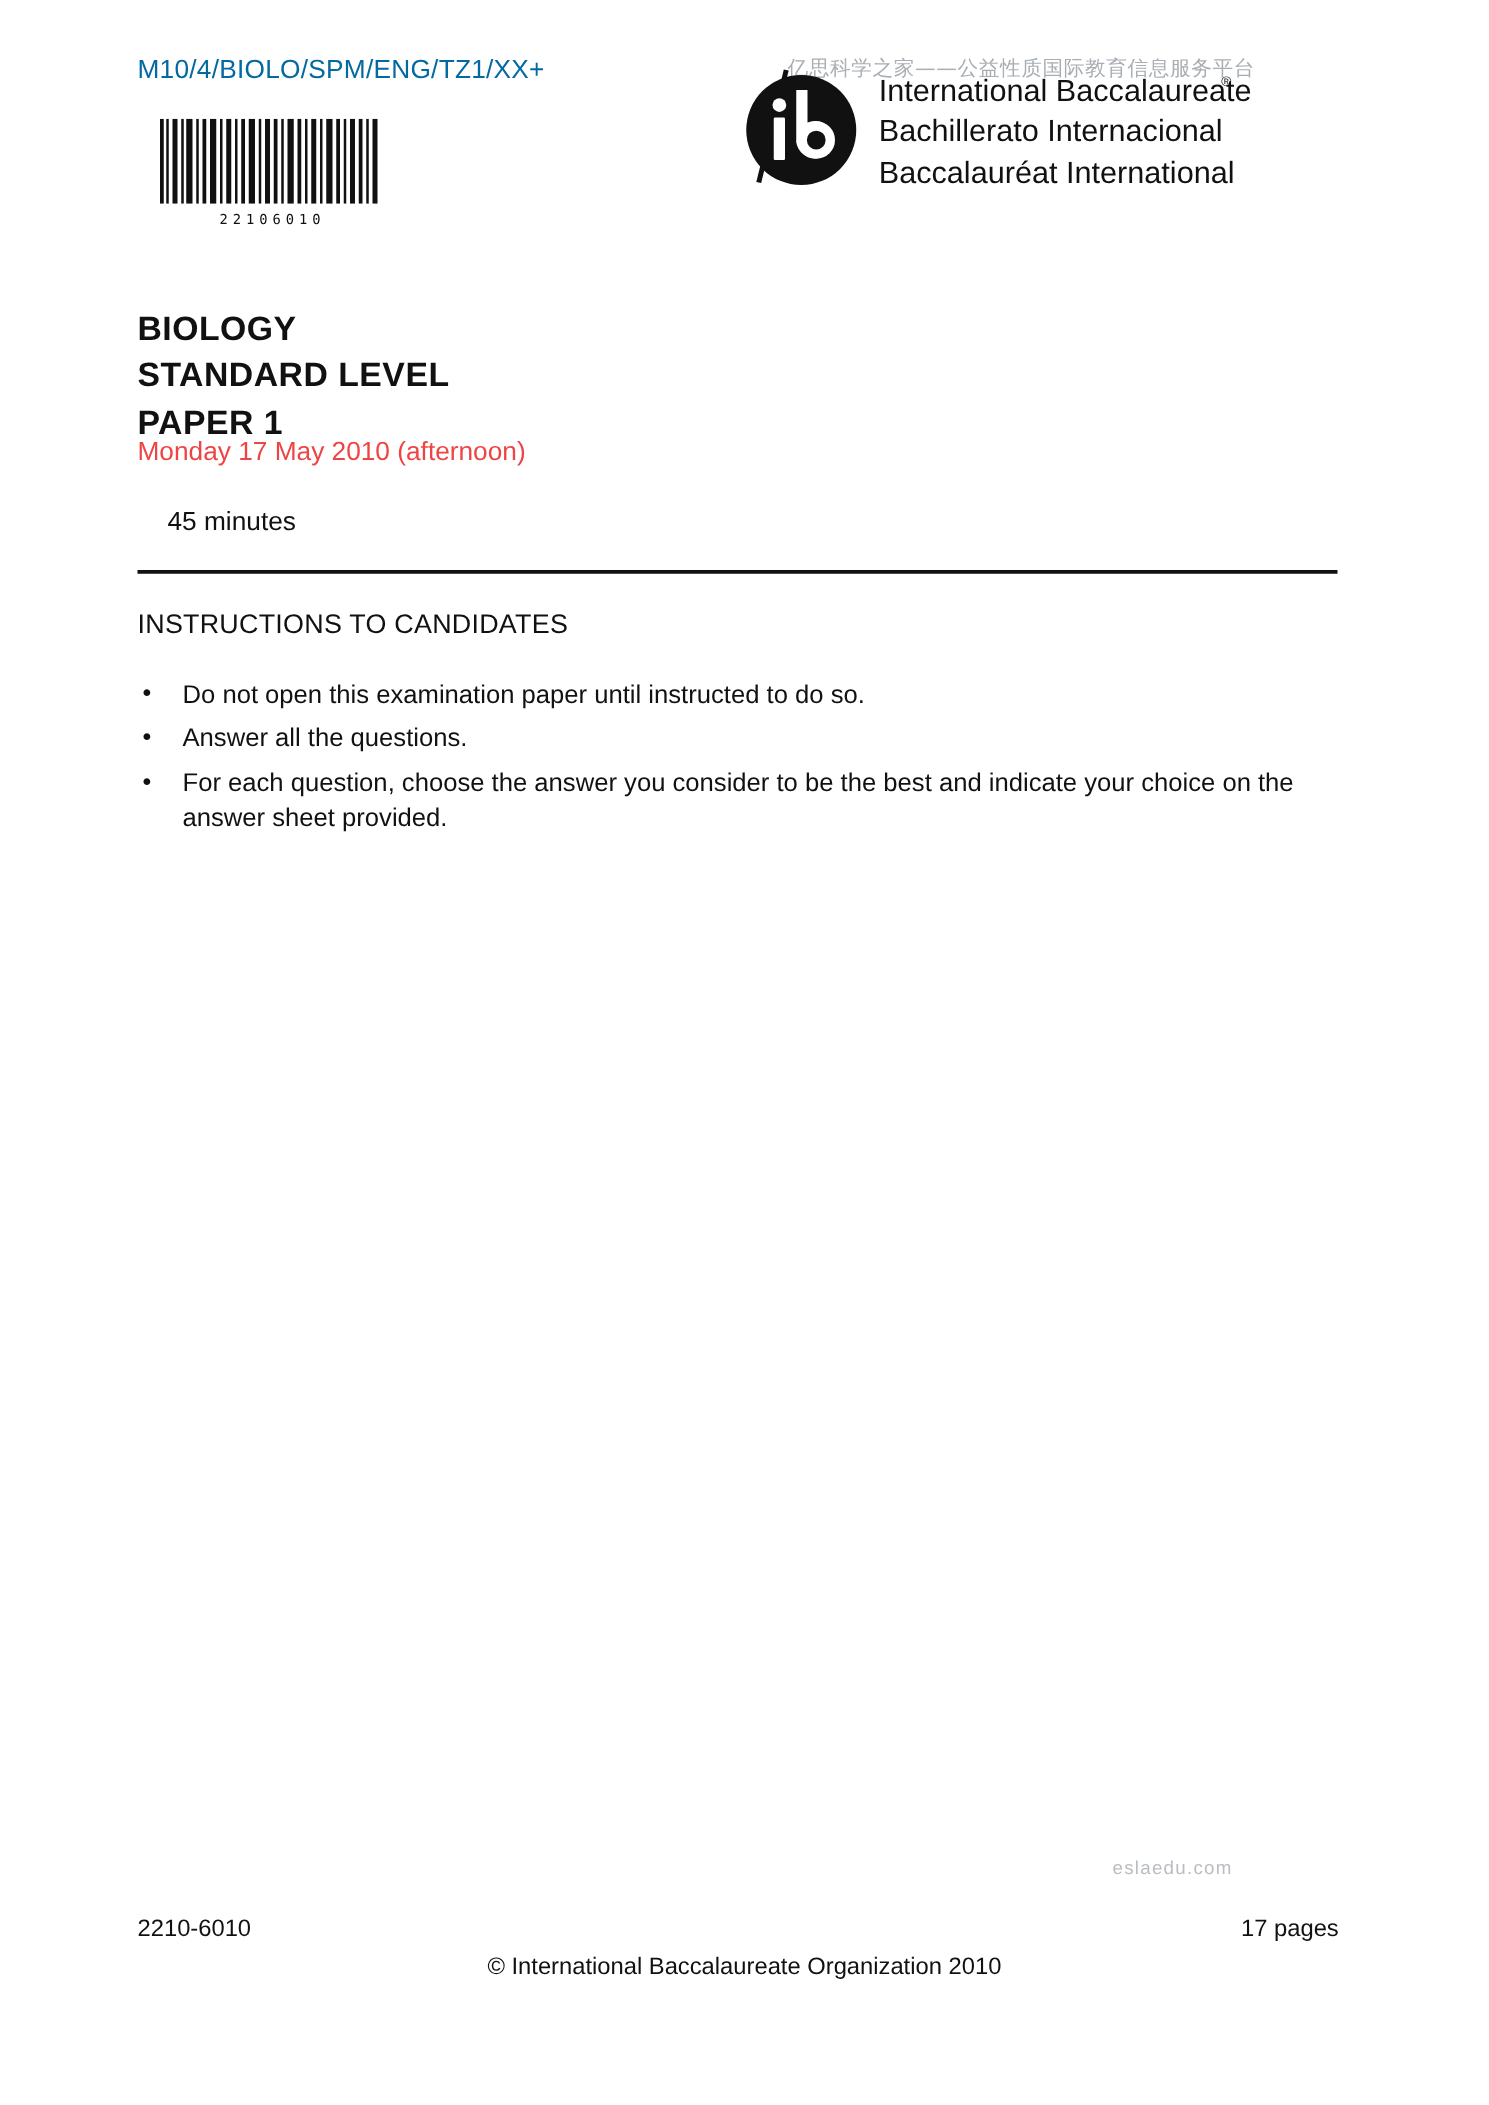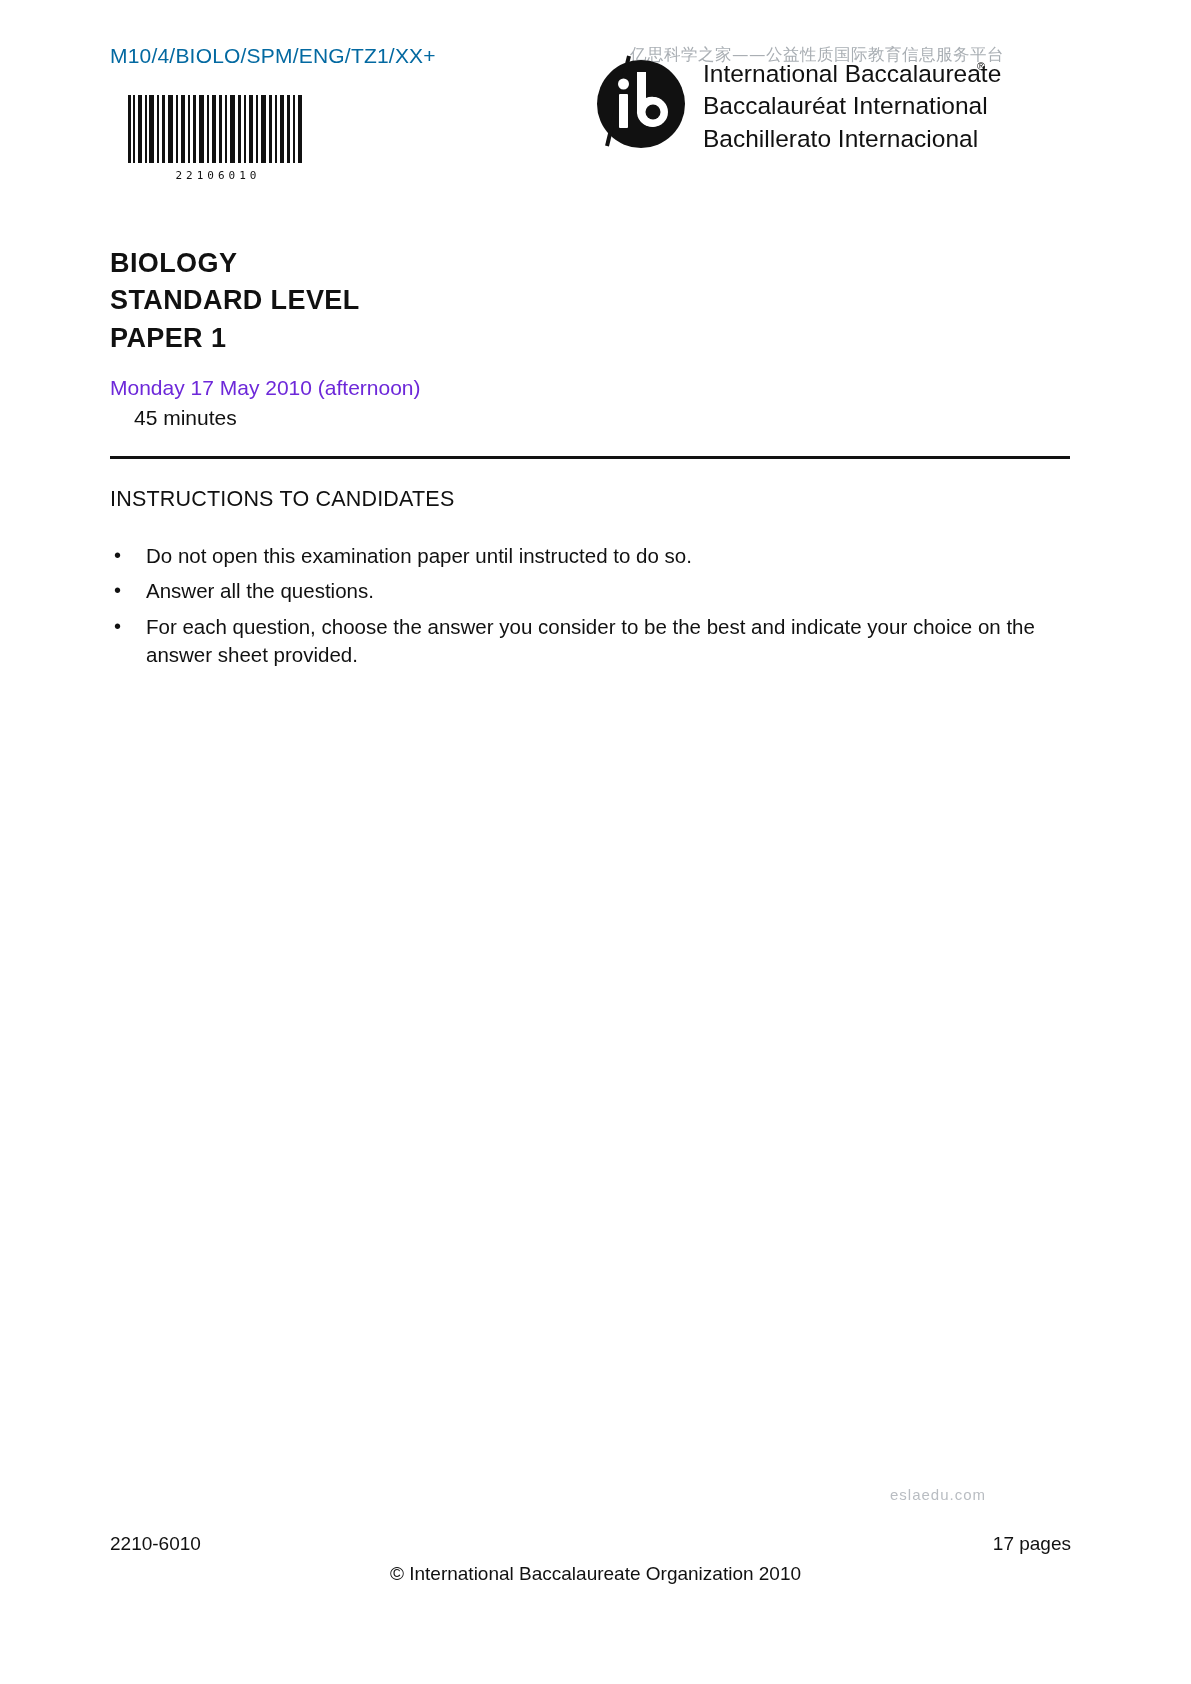--- a/index.html
+++ b/index.html
@@ -118,23 +118,23 @@
     font-weight: bold;
     font-size: 27px;
     line-height: 1.38;
     letter-spacing: 0.4px;
     color: #111;
   }
 
   .date-line {
     position: absolute;
     left: 110px;
-    top: 376px;
+    top: 350px;
     font-size: 21px;
-    color: #6d28d9;
+    color: #ef4444;
   }
   .duration-line {
     position: absolute;
     left: 110px;
     top: 406px;
     font-size: 21px;
     color: #111;
     margin-left: 24px;
   }
 
@@ -261,22 +261,22 @@
       <g fill="#ffffff">
         <rect x="34" y="40" width="9" height="34" rx="1"></rect>
         <circle cx="38.5" cy="30" r="5.5"></circle>
         <path d="M52 18 h9 v26 a15 15 0 1 1 -9 12 z" fill="#ffffff"></path>
         <circle cx="68" cy="58" r="15" fill="#ffffff"></circle>
         <circle cx="68" cy="58" r="7.5" fill="#111"></circle>
       </g>
     </svg>
     <div class="ib-lines">
       <div>International Baccalaureate</div>
+      <div>Bachillerato Internacional</div>
       <div>Baccalauréat International</div>
-      <div>Bachillerato Internacional</div>
     </div>
     <div class="ib-reg">®</div>
   </div>
 
   <div class="subject-block">
     <div>BIOLOGY</div>
     <div>STANDARD LEVEL</div>
     <div>PAPER 1</div>
   </div>
 

